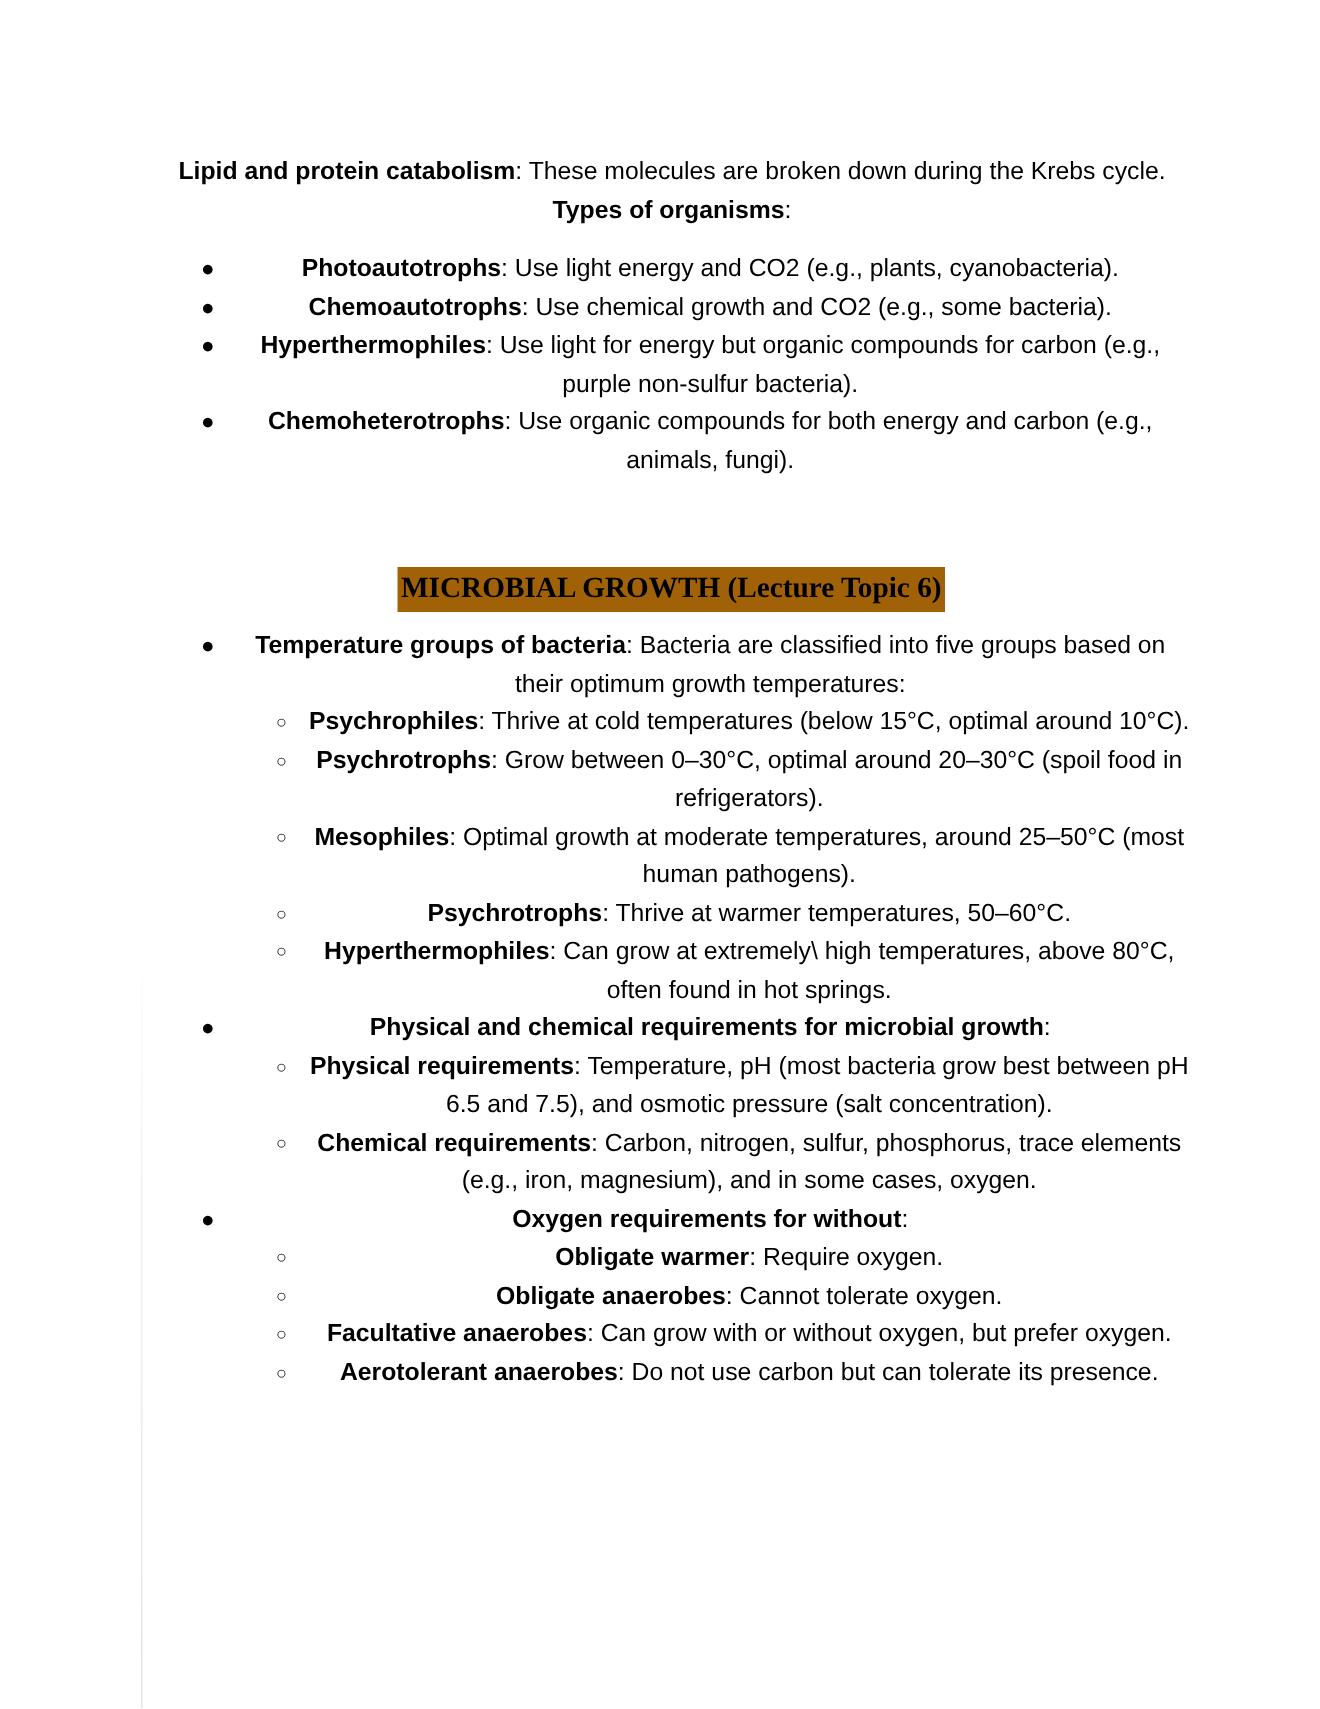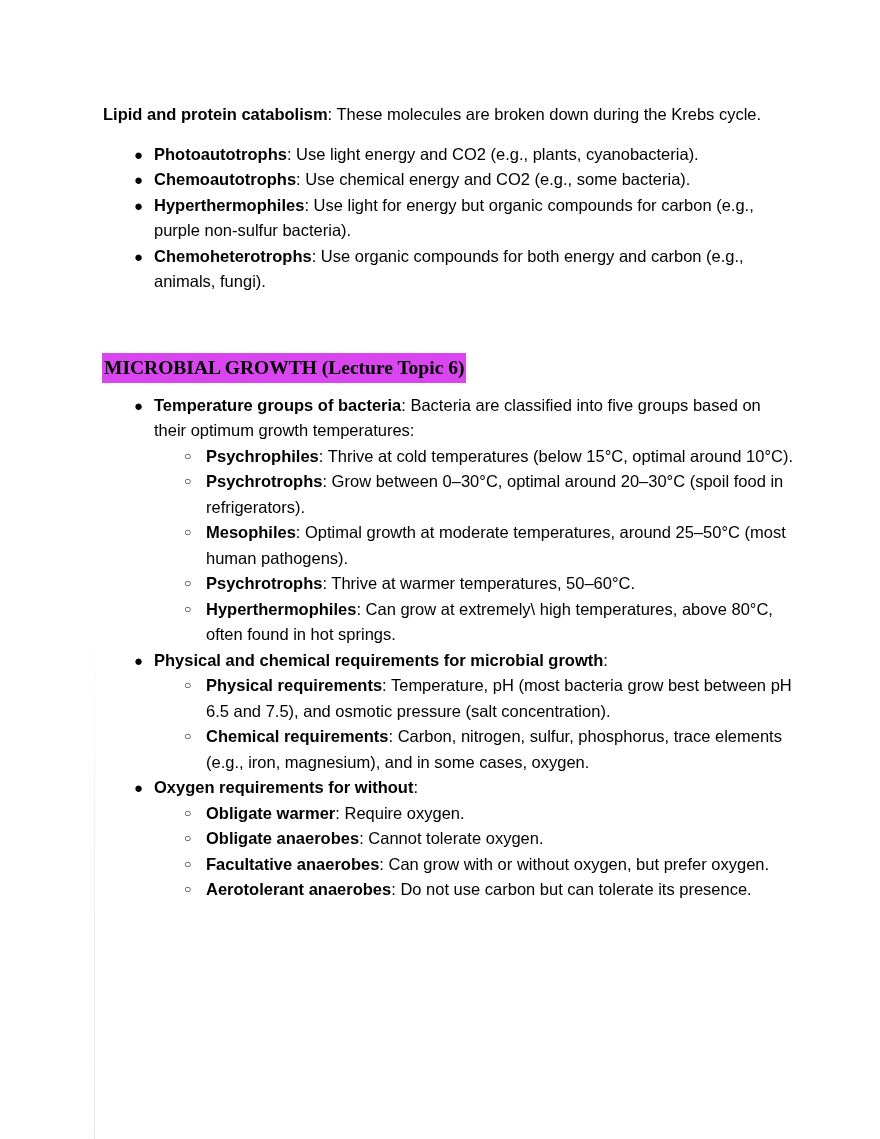--- a/index.html
+++ b/index.html
@@ -29,20 +29,21 @@
     top: 620px;
     width: 1px;
     height: 519px;
     background: linear-gradient(to bottom, rgba(0,0,0,0) 0%, rgba(0,0,0,0.06) 35%, rgba(0,0,0,0.10) 100%);
   }
   .content {
     position: absolute;
     left: 103px;
     top: 102px;
     width: 690px;
+    text-align: center;
   }
 
   .para {
     font-size: 16.5px;
     line-height: 25.5px;
     margin: 0;
   }
   .para.tight { margin-top: 0; }
   b, .b { font-weight: bold; }
 
@@ -105,38 +106,39 @@
 </head>
 <body>
 
 <div class="page">
   <div class="page-edge"></div>
 
   <div class="content">
 
     <p class="para"><b>Lipid and protein catabolism</b><span>: These molecules are broken down during the Krebs cycle.</span></p>
 
+    <p class="para tight"><b>Types of organisms</b><span>:</span></p>
 
     <ul class="lvl1">
       <li>
         <span class="marker">●</span><b>Photoautotrophs</b><span>: Use light energy and CO2 (e.g., plants, cyanobacteria).</span>
       </li>
       <li>
-        <span class="marker">●</span><b>Chemoautotrophs</b><span>: Use chemical energy and CO2 (e.g., some bacteria).</span>
+        <span class="marker">●</span><b>Chemoautotrophs</b><span>: Use chemical growth and CO2 (e.g., some bacteria).</span>
       </li>
       <li>
         <span class="marker">●</span><b>Hyperthermophiles</b><span>: Use light for energy but organic compounds for carbon (e.g., purple non-sulfur bacteria).</span>
       </li>
       <li>
         <span class="marker">●</span><b>Chemoheterotrophs</b><span>: Use organic compounds for both energy and carbon (e.g., animals, fungi).</span>
       </li>
     </ul>
 
     <div class="heading-wrap">
-      <h2 class="section-heading" id="section-heading" style="background-color: #d946ef;">MICROBIAL GROWTH (Lecture Topic 6)</h2>
+      <h2 class="section-heading" id="section-heading" style="background-color: #a16207;">MICROBIAL GROWTH (Lecture Topic 6)</h2>
     </div>
 
     <ul class="lvl1 after-heading-list">
 
       <li>
         <span class="marker">●</span><b>Temperature groups of bacteria</b><span>: Bacteria are classified into five groups based on their optimum growth temperatures:</span>
         <ul class="lvl2">
           <li>
             <span class="marker">○</span><b>Psychrophiles</b><span>: Thrive at cold temperatures (below 15°C, optimal around 10°C).</span>
           </li>

